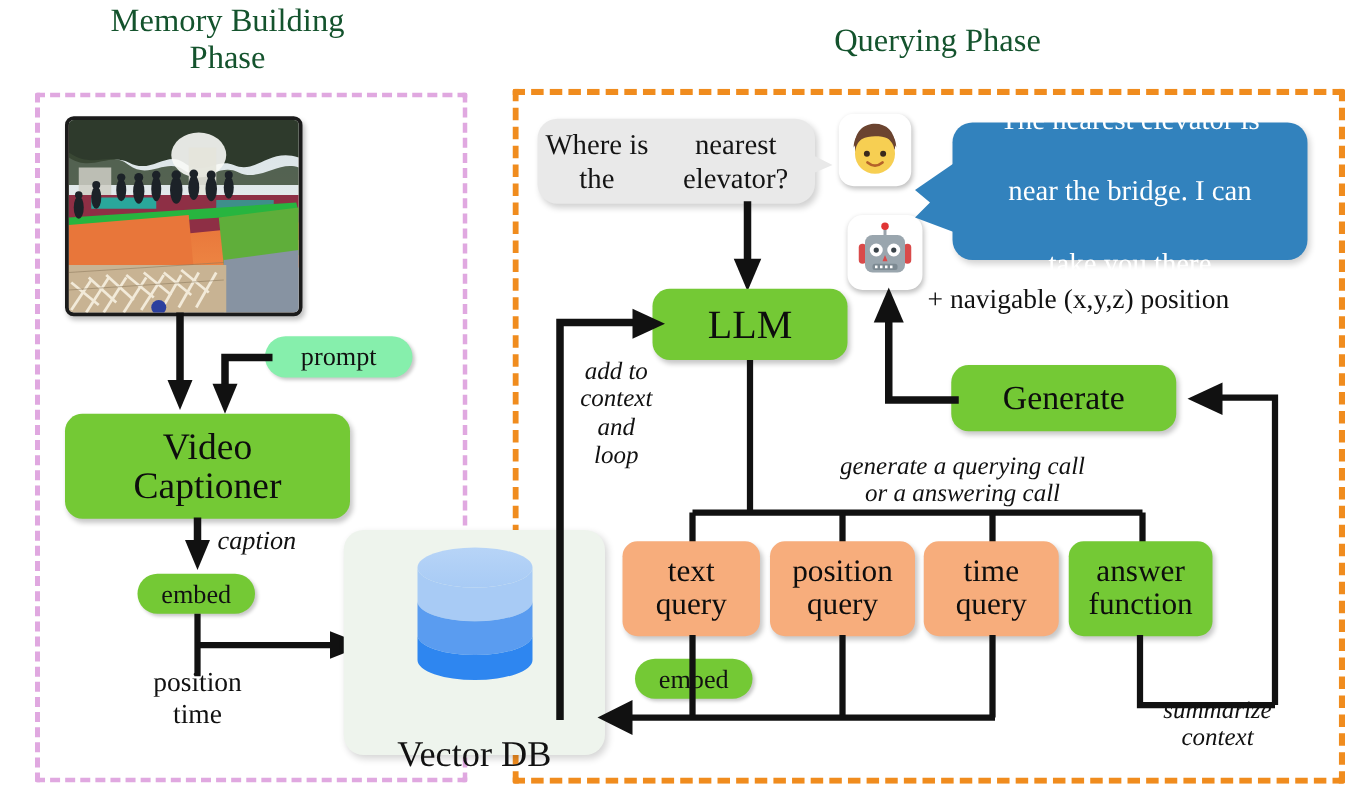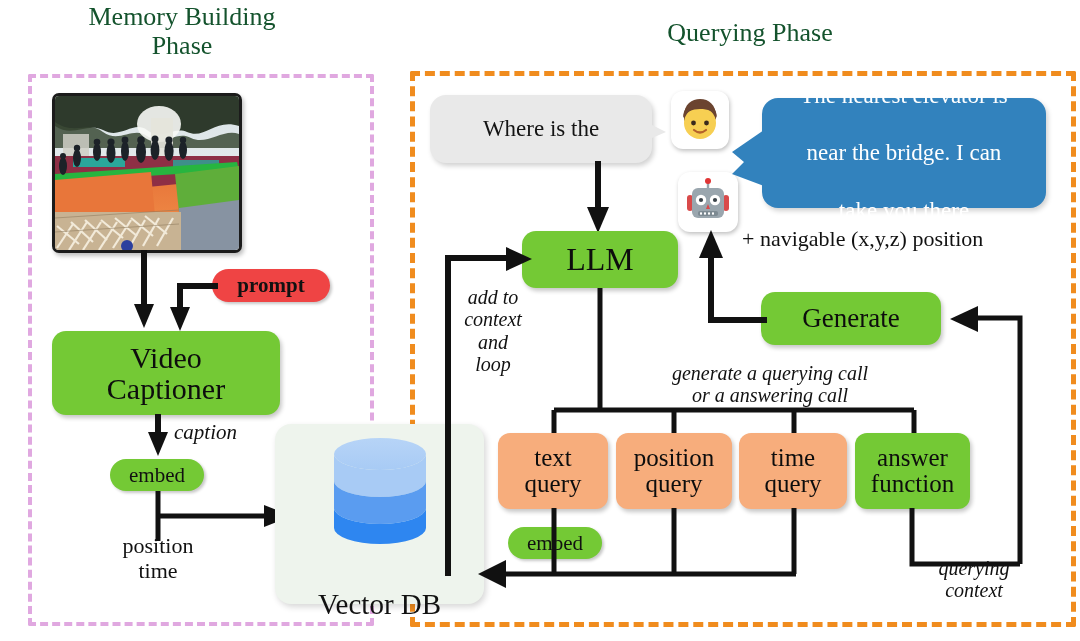--- a/index.html
+++ b/index.html
@@ -53,21 +53,21 @@
 
   .pill {
     display: flex;
     align-items: center;
     justify-content: center;
     border-radius: 999px;
     box-shadow: 2px 2px 3px rgba(0,0,0,0.22);
     color: #111;
   }
   .pill-green { background: #74c935; }
-  .pill-gray { background: #ef4444; font-weight: bold; }
+  .pill-gray { background: #86efac; }
 
   
   .label {
     color: #111;
     line-height: 1.12;
     text-align: center;
   }
   .label-italic { font-style: italic; }
 
   
@@ -274,20 +274,21 @@
       <path d="M10,45 V72 A46,16 0 0 0 102,72 V45 A46,16 0 0 1 10,45 Z" fill="#5a9cf0"></path>
       <path d="M10,72 V92 A46,16 0 0 0 102,92 V72 A46,16 0 0 1 10,72 Z" fill="#2e86f0"></path>
     </svg>
     <div class="label" style="font-size:29px; margin-top:6px;">
       <span>Vector DB</span>
     </div>
   </div>
 
   <div class="abs bubble bubble-gray" style="left:430px; top:95px; width:222px; height:68px; font-size:23px; flex-direction:row;">
     <span>Where is the</span>
+    <span>nearest elevator?</span>
   </div>
   <svg class="abs" style="left:638px; top:118px; width:32px; height:32px;">
     <polygon points="0,0 28,14 0,26" fill="#e9e9e9"></polygon>
   </svg>
 
   <div class="abs avatar" style="left:671px; top:91px; width:58px; height:58px;">
     <svg width="48" height="48" viewBox="0 0 48 48">
       <path d="M8,20 C8,8 16,3 24,3 C33,3 40,9 40,20 L40,24 C40,24 36,16 24,16 C14,16 9,23 8,26 Z" fill="#6b4430"></path>
       <circle cx="24" cy="27" r="16" fill="#f7cf52"></circle>
       <path d="M7,22 C7,12 14,6 24,6 C34,6 41,12 41,22 C38,15 32,13 24,13 C16,13 10,16 7,22 Z" fill="#6b4430"></path>
@@ -410,17 +411,17 @@
 
   <svg class="abs" style="left:908px; top:508px; width:150px; height:62px;">
     <path d="M4,0 V56 H112" stroke="#111" stroke-width="5" fill="none"></path>
   </svg>
   <svg class="abs" style="left:940px; top:310px; width:100px; height:256px;">
     <path d="M80,254 V8 H34" stroke="#111" stroke-width="5" fill="none"></path>
     <polygon points="38,-4 38,22 10,9" fill="#111"></polygon>
   </svg>
 
   <div class="abs label label-italic" style="left:906px; top:557px; width:136px; font-size:20px;">
-    <div>querying</div>
+    <div>summarize</div>
     <div>context</div>
   </div>
 
 </div>
 
 </body></html>

